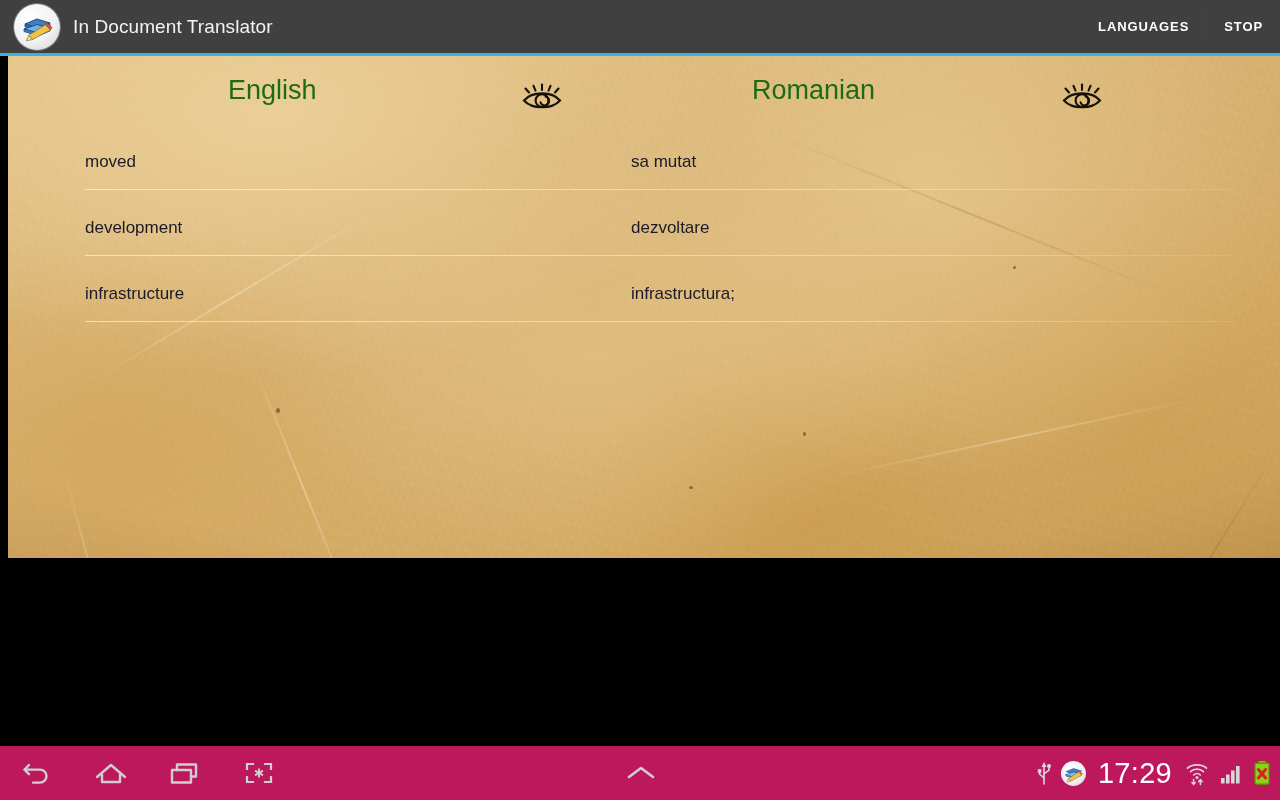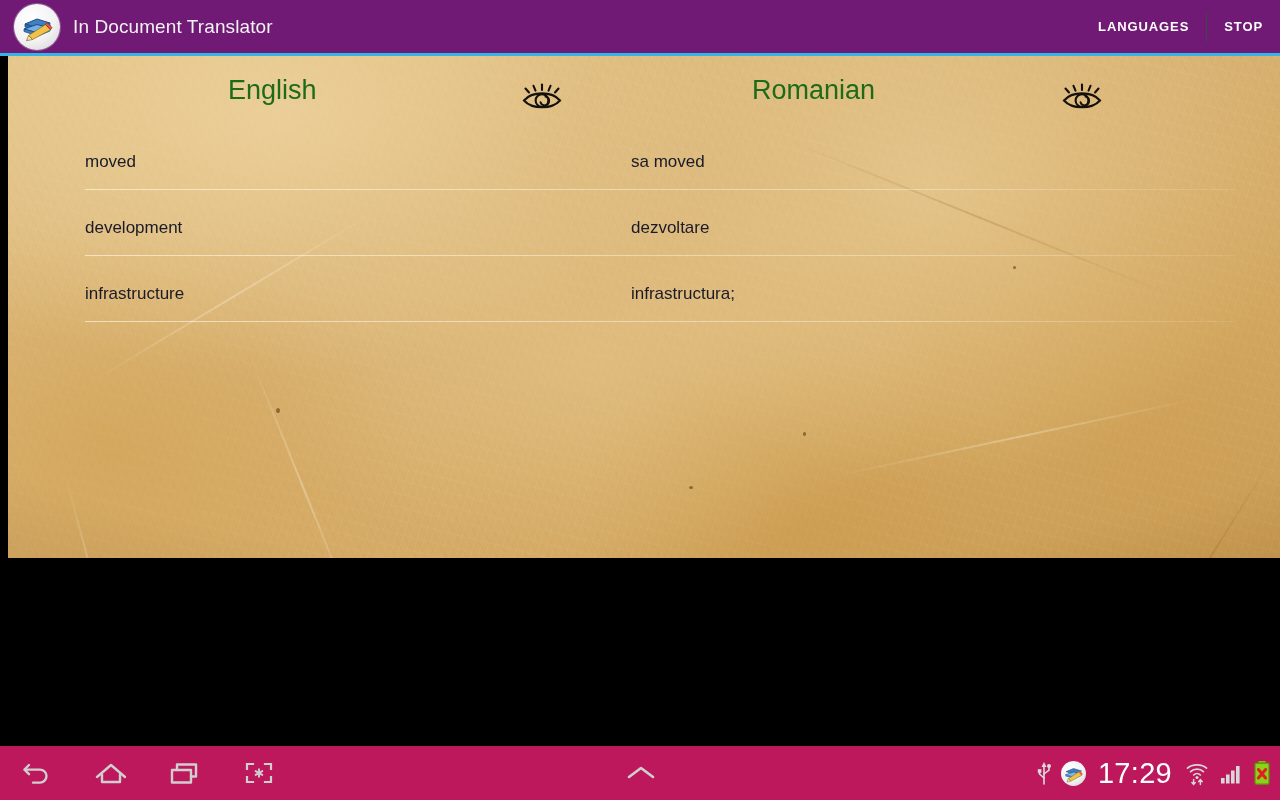--- a/index.html
+++ b/index.html
@@ -13,21 +13,21 @@
 
   #app {
     position:relative;
     width:1280px; height:800px;
   }
 
   
   #action-bar {
     position:absolute; left:0; top:0;
     width:1280px; height:53px;
-    background:#701a75;
+    background:#404040;
     display:flex; align-items:center;
     z-index:20;
   }
   #action-bar-accent {
     position:absolute; left:0; top:53px;
     width:1280px; height:3px;
     background:#33b5e5;
     z-index:21;
   }
 
@@ -275,21 +275,21 @@
           </svg>
         </div>
       </div>
 
     </div>
 
     <div id="rows">
 
       <div class="word-row">
         <div class="cell src">moved</div>
-        <div class="cell dst">sa moved</div>
+        <div class="cell dst">sa mutat</div>
         <div class="row-sep"></div>
       </div>
 
       <div class="word-row">
         <div class="cell src">development</div>
         <div class="cell dst">dezvoltare</div>
         <div class="row-sep"></div>
       </div>
 
       <div class="word-row">

